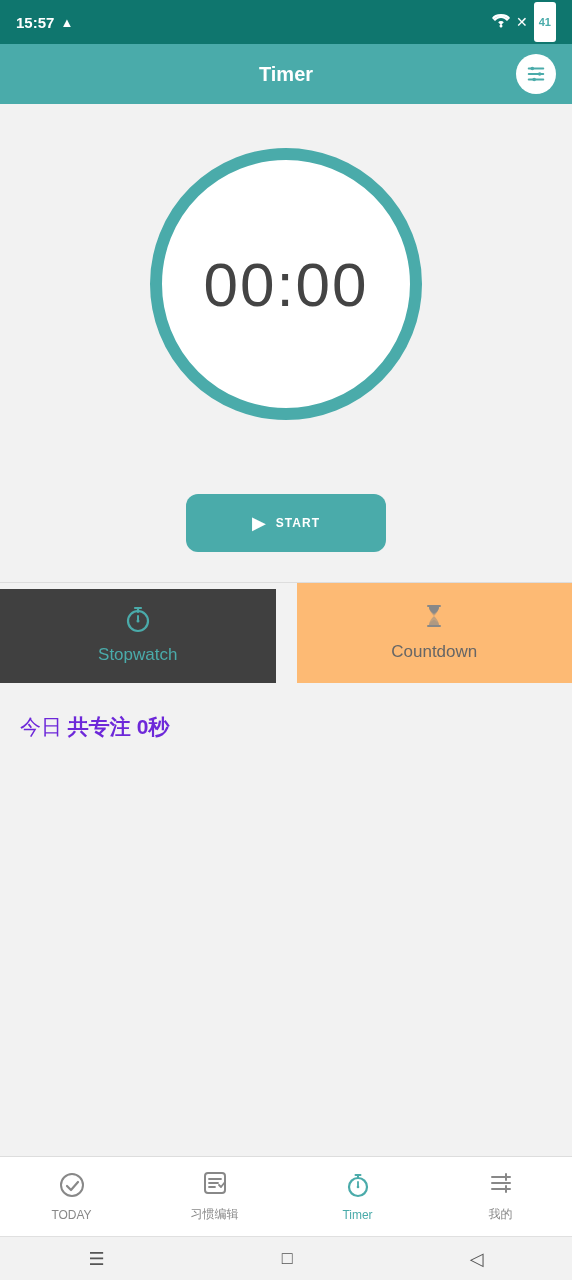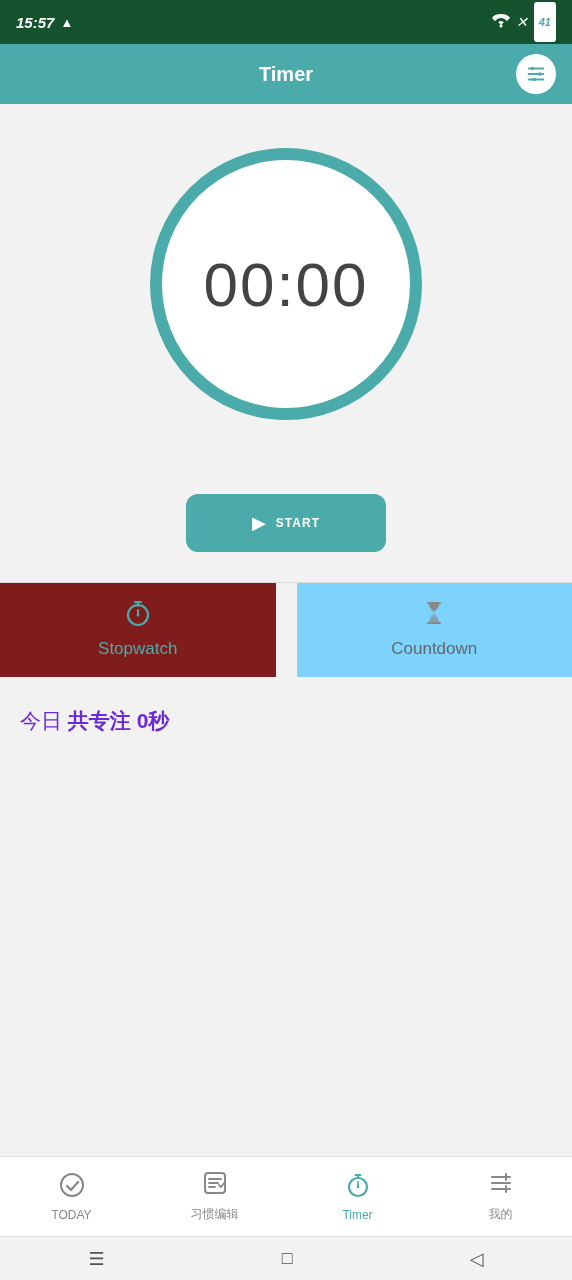--- a/index.html
+++ b/index.html
@@ -9,28 +9,27 @@
       height: 1280px;
       font-family: -apple-system, 'PingFang SC', 'Helvetica Neue', Arial, sans-serif;
       background: #f2f2f2;
       overflow: hidden;
       display: flex;
       flex-direction: column;
     }
 
     
     .status-bar {
-      background: #14532d;
+      background: #0f766e;
       height: 44px;
       display: flex;
       align-items: center;
       justify-content: space-between;
       padding: 0 16px;
       flex-shrink: 0;
-      font-style: italic;
     }
     .status-bar-left {
       display: flex;
       align-items: center;
       gap: 6px;
     }
     .status-time {
       color: #fff;
       font-size: 15px;
       font-weight: 600;
@@ -159,24 +158,25 @@
       flex: 1;
       display: flex;
       flex-direction: column;
       align-items: center;
       justify-content: center;
       padding: 16px 10px 18px;
       cursor: pointer;
       gap: 6px;
     }
     .tab-stopwatch {
-      background: #7f1d1d;
+      background: #404040;
+      margin-top: 6px;
     }
     .tab-countdown {
-      background: #7dd3fc;
+      background: #fdba74;
       margin-left: 21px;
     }
     .tab-label-stopwatch {
       color: #4aabaa;
       font-size: 17px;
       font-weight: 500;
     }
     .tab-label-countdown {
       color: #666;
       font-size: 17px;

